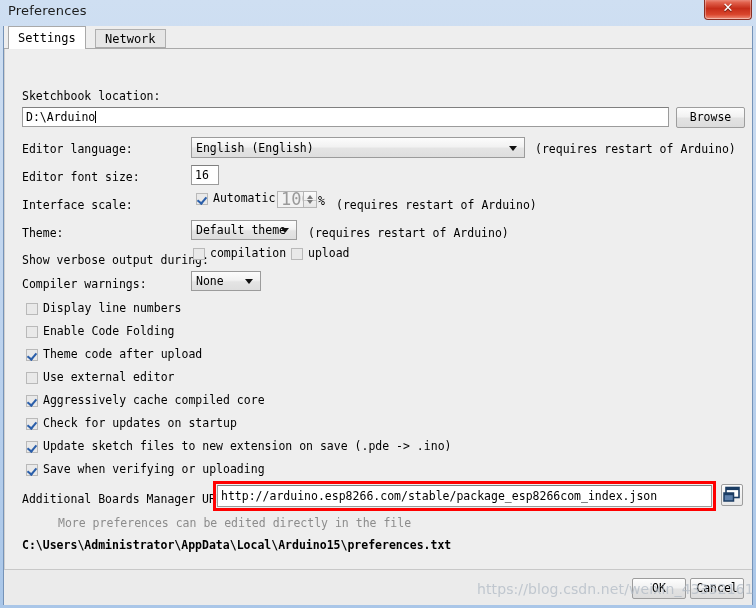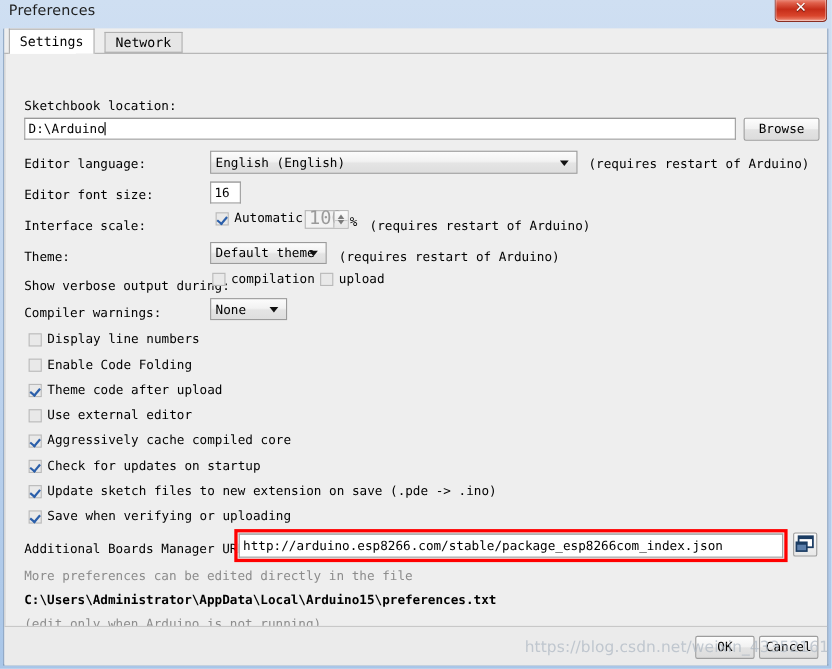--- a/index.html
+++ b/index.html
@@ -112,21 +112,21 @@
     box-sizing: border-box;
   }
 
   .lbl {
     position: absolute;
     font-family: "DejaVu Sans Mono", monospace;
     font-size: 11.5px;
     color: #000000;
     white-space: nowrap;
   }
-  .lbl-gray { color: #8c8c8c; }
+  .lbl-gray { color: #8c8c8c; margin-left: 36px; }
   .lbl-dark { color: #000000; }
 
   
   .txt {
     position: absolute;
     background: #ffffff;
     border: 1px solid #9b9b9b;
     border-top-color: #7f7f7f;
     box-sizing: border-box;
     font-family: "DejaVu Sans Mono", monospace;
@@ -402,21 +402,20 @@
         <svg width="20" height="20" viewBox="0 0 20 20">
           <rect x="4" y="2.5" width="13" height="10" fill="#ffffff" stroke="#1b3c63" stroke-width="1.6"></rect>
           <rect x="4" y="2.5" width="13" height="2.6" fill="#1b3c63"></rect>
           <rect x="2" y="8" width="9.5" height="8" fill="#5c7fab" stroke="#1b3c63" stroke-width="1.5"></rect>
           <rect x="2" y="8" width="9.5" height="2.2" fill="#1b3c63"></rect>
         </svg>
       </div>
 
       <div class="lbl lbl-gray" style="left:17px; top:467px;">More preferences can be edited directly in the file</div>
       <div class="lbl lbl-dark" style="left:17px; top:489px; font-weight:bold;">C:\Users\Administrator\AppData\Local\Arduino15\preferences.txt</div>
-      <div class="lbl lbl-gray" style="left:17px; top:511px;">(edit only when Arduino is not running)</div>
 
     </div>
 
     <div class="bottombar">
       <div class="btn" style="left:628px; top:8px; width:54px; height:21px; line-height:19px;">OK</div>
       <div class="btn" style="left:686px; top:8px; width:54px; height:21px; line-height:19px;">Cancel</div>
     </div>
 
   </div>
 

